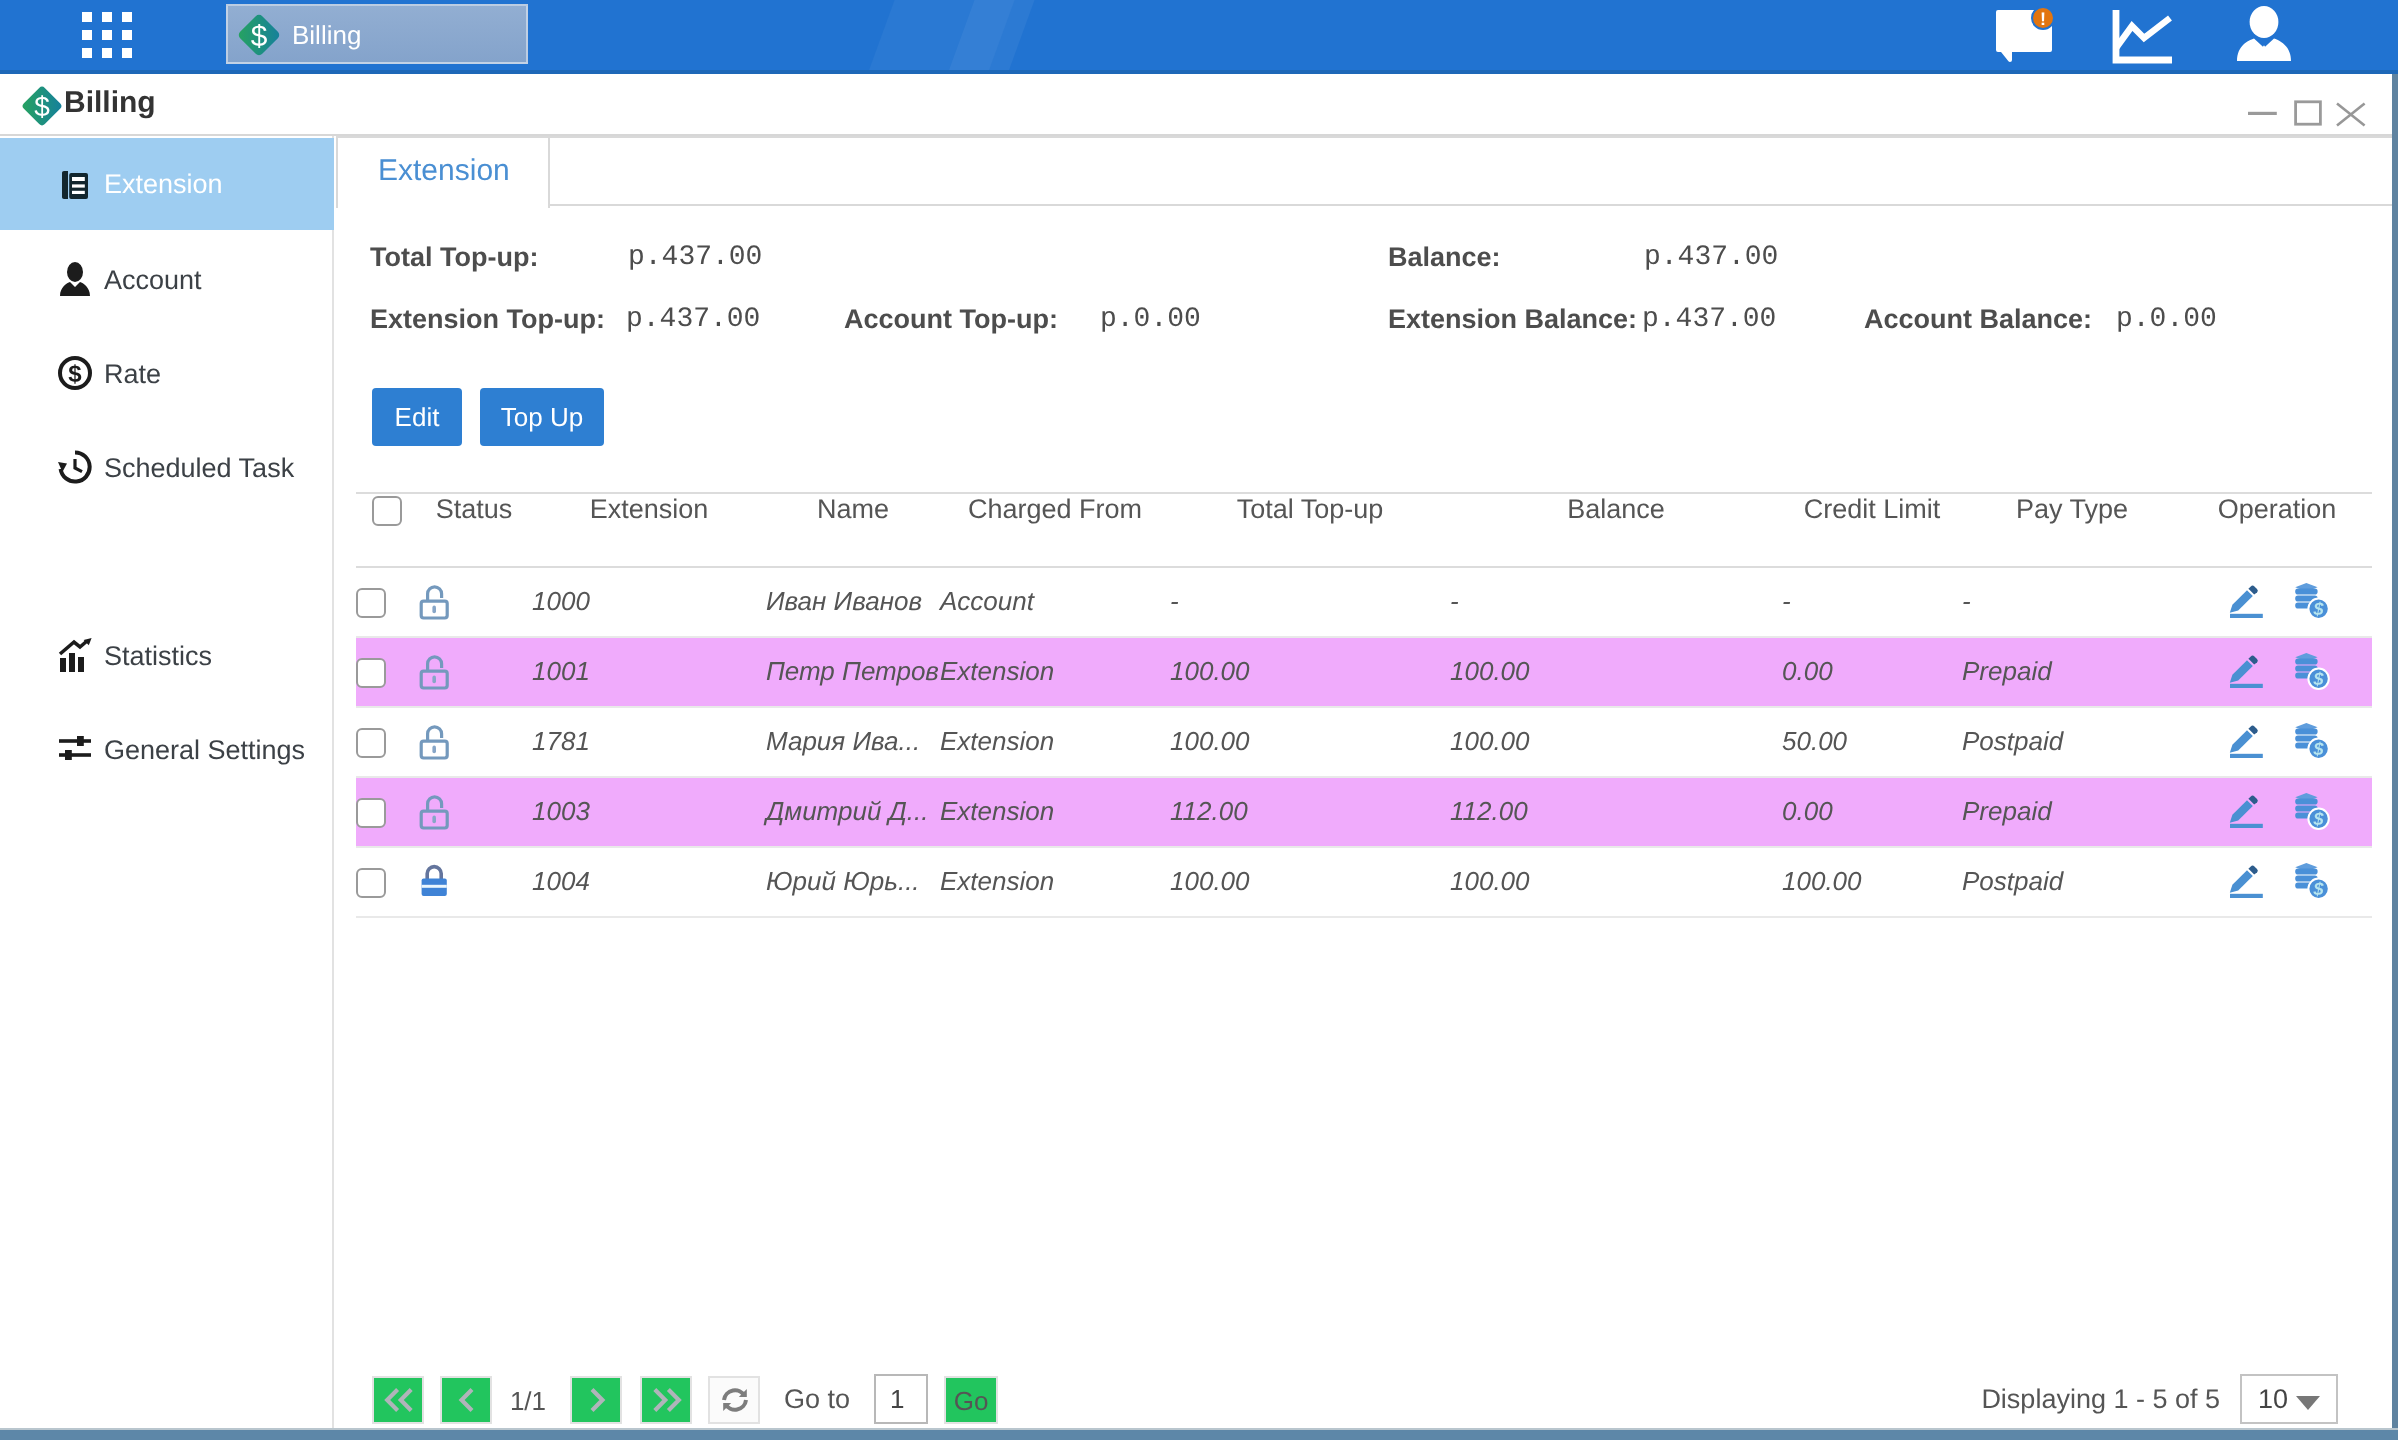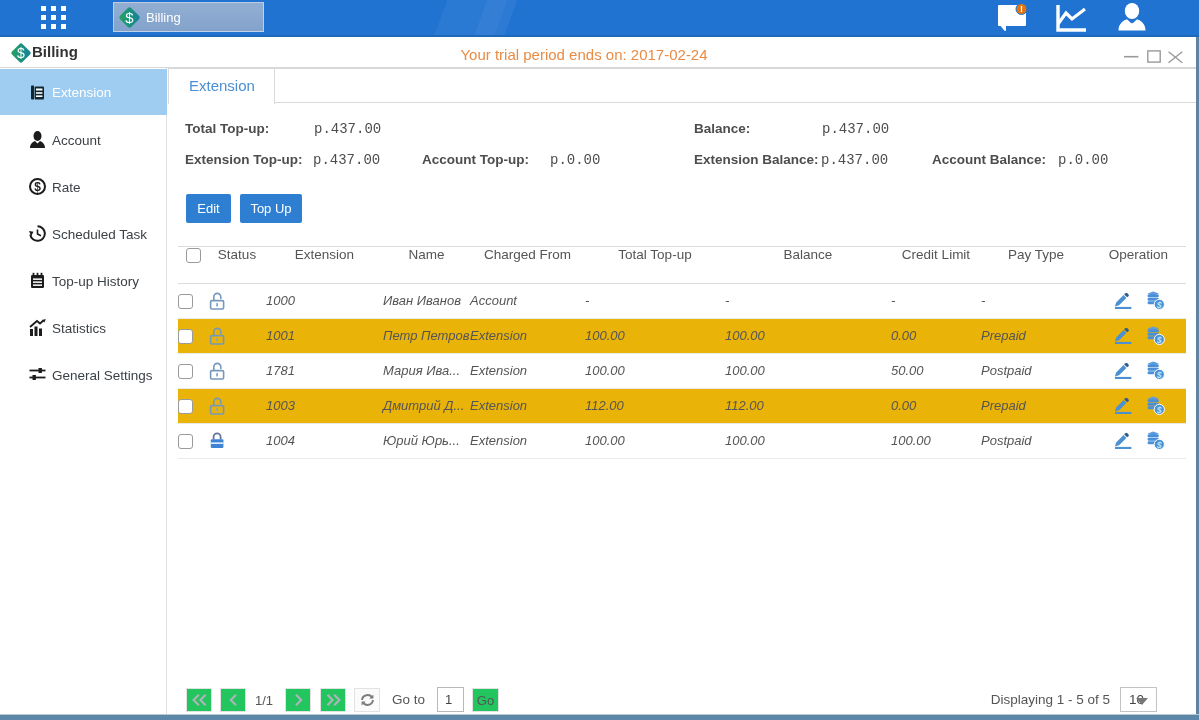--- a/index.html
+++ b/index.html
@@ -37,29 +37,29 @@
 
 .sum-label { position:absolute; font-size:13.5px; font-weight:bold; color:#4d4d4d; white-space:nowrap; }
 .sum-val { position:absolute; font-size:14px; color:#4d4d4d; white-space:nowrap;font-family:Liberation Mono, monospace; }
 
 .btn { position:absolute; background:#2e7fd2; color:#fff; font-size:13px; text-align:center; border-radius:2px; font-family:"Liberation Sans",sans-serif; }
 
 
 #tbl { position:absolute; left:10px; top:178px; width:1008px; border-collapse:collapse; table-layout:fixed; }
 #tbl th { height:31px; padding-bottom:20px; border-top:1px solid #dcdcdc; border-bottom:1px solid #dcdcdc; font-weight:normal; font-size:13.5px; color:#555; text-align:center; }
 #tbl td { height:35px; border-bottom:1px solid #e9e9e9; font-size:13px; color:#555; text-align:left;font-style:italic; }
-#tbl tr.alt td { background:#eab308; }
+#tbl tr.alt td { background:#f0abfc; }
 .cb { display:inline-block; width:15px; height:15px; border:1px solid #9a9a9a; border-radius:3px; background:#fff; vertical-align:middle; }
 
 
 .pgbtn { position:absolute; top:688px; width:26px; height:24px; background:#22c55e; border:1px solid #e2e2e2; color:#a6a6a6; display:flex; align-items:center; justify-content:center; font-size:13px; }
 #goto-input { position:absolute; left:437px; top:687px; width:27px; height:25px; border:1px solid #b8b8b8; background:#fff; font-size:13px; color:#444; padding-left:7px; line-height:23px; }
 .opwrap { display:flex; justify-content:center; align-items:center; gap:13px; }
 #displaying { position:absolute; top:692px; right:89px; font-size:13.5px; color:#555; }
-#pagesize { position:absolute; top:687px; left:1120px; width:37px; height:25px; border:1px solid #c3c3c3; background:#fff; }
+#pagesize { position:absolute; top:687px; left:1120px; width:49px; height:25px; border:1px solid #c3c3c3; background:#fff; }
 #pagesize .n { position:absolute; left:8px; top:4px; font-size:13.5px; color:#444; }
 #pagesize .tri { position:absolute; right:8px; top:10px; width:0; height:0; border-left:6px solid transparent; border-right:6px solid transparent; border-top:7px solid #777; }
 
 
 #frame-right { position:absolute; right:0; top:37px; width:3px; height:683px; background:#5f83a0; }
 #frame-bottom { position:absolute; left:0; top:714px; width:1199px; height:6px; background:#5d87a8; border-top:1px solid #b9c6ce; }
 </style>
 </head>
 <body>
 <div id="app">
@@ -117,21 +117,20 @@
           <linearGradient id="dg2" x1="0" y1="1" x2="1" y2="0">
             <stop offset="0" stop-color="#27a35f"></stop>
             <stop offset="1" stop-color="#157f9d"></stop>
           </linearGradient>
         </defs>
       <rect x="3.6" y="3.6" width="14.8" height="14.8" rx="2" fill="url(#dg2)" transform="rotate(45 11 11)"></rect>
       <text x="11" y="16" font-size="14" fill="#ffffff" text-anchor="middle" font-family="Liberation Sans">$</text>
     </svg>
     <div class="name">Billing</div>
   </div>
-  <div id="trial">Your trial period ends on: 2017-02-24</div>
   <svg id="winctl" style="position:absolute;left:1120px;top:41px" width="70" height="26" viewBox="0 0 70 26">
     <line x1="4" y1="13.2" x2="18.4" y2="13.2" stroke="#9a9a9a" stroke-width="1.6"></line>
     <rect x="27.8" y="7.4" width="12.4" height="11.2" fill="none" stroke="#9a9a9a" stroke-width="1.4"></rect>
     <line x1="48.5" y1="8.2" x2="62.3" y2="19.2" stroke="#979797" stroke-width="1.3"></line>
     <line x1="62.3" y1="8.2" x2="48.5" y2="19.2" stroke="#979797" stroke-width="1.3"></line>
   </svg>
 
   <div id="sidebar">
     <div class="sideitem sel" style="top:1px;">
       <svg class="ic" viewBox="0 0 17 17">
@@ -157,32 +156,20 @@
         </svg>
       <div class="lb">Rate</div>
     </div>
     <div class="sideitem" style="top:142px;">
       <svg class="ic" viewBox="0 0 17 17">
           <path d="M8.5 1.2 a7.3 7.3 0 1 1 -7.2 8.3" fill="none" stroke="#1c1c1c" stroke-width="2"></path>
           <path d="M0 6 l4.5 0.8 L2.2 11 z" fill="#1c1c1c"></path>
           <path d="M8.5 4.5 v4.5 l3.5 1.8" fill="none" stroke="#1c1c1c" stroke-width="1.6"></path>
         </svg>
       <div class="lb">Scheduled Task</div>
-    </div>
-    <div class="sideitem" style="top:189px;">
-      <svg class="ic" viewBox="0 0 17 17">
-          <rect x="2" y="3" width="13" height="13" rx="1.2" fill="#1c1c1c"></rect>
-          <rect x="3.6" y="0.8" width="1.8" height="3.4" fill="#1c1c1c"></rect>
-          <rect x="7.6" y="0.8" width="1.8" height="3.4" fill="#1c1c1c"></rect>
-          <rect x="11.6" y="0.8" width="1.8" height="3.4" fill="#1c1c1c"></rect>
-          <rect x="4" y="6.4" width="9" height="1.5" fill="#fff"></rect>
-          <rect x="4" y="9.4" width="9" height="1.5" fill="#fff"></rect>
-          <rect x="4" y="12.4" width="9" height="1.5" fill="#fff"></rect>
-        </svg>
-      <div class="lb">Top-up History</div>
     </div>
     <div class="sideitem" style="top:236px;">
       <svg class="ic" viewBox="0 0 17 17">
           <rect x="1" y="10" width="3" height="7" fill="#1c1c1c"></rect>
           <rect x="5.5" y="7.5" width="3" height="9.5" fill="#1c1c1c"></rect>
           <rect x="10" y="9.5" width="3" height="7.5" fill="#1c1c1c"></rect>
           <path d="M1 8 L8 2 L11 4.5 L14.5 1.5" stroke="#1c1c1c" stroke-width="1.8" fill="none"></path>
           <path d="M16.8 0 l-4 1 l2.6 2.6 z" fill="#1c1c1c"></path>
         </svg>
       <div class="lb">Statistics</div>

